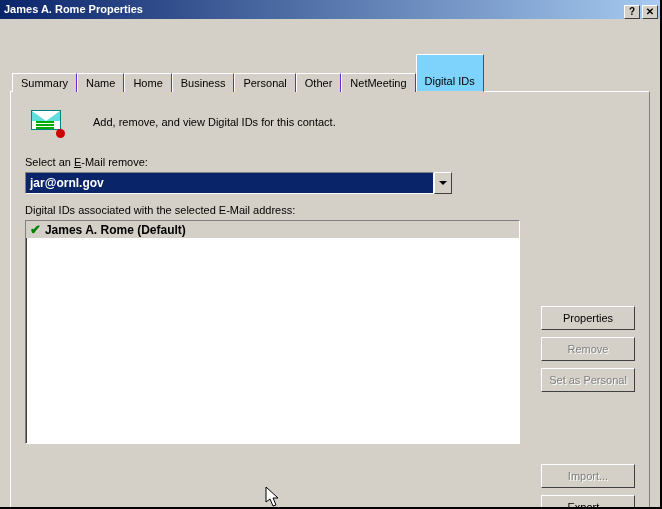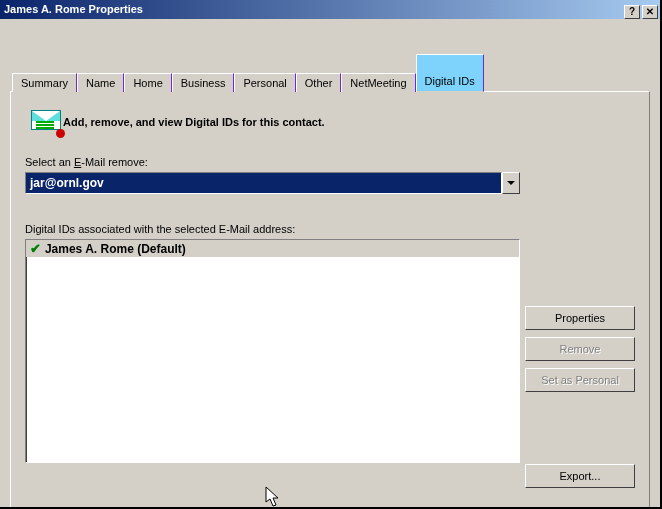--- a/index.html
+++ b/index.html
@@ -81,22 +81,22 @@
     border-right: 1px solid #808080;
     border-bottom: 1px solid #808080;
     background: #d4d0c8;
     padding: 18px 14px 14px 14px;
     position: relative;
     height: 420px;
   }
   .header-row {
     display: flex;
     align-items: center;
+    gap: 30px;
     margin-bottom: 20px;
-    font-weight: bold;
   }
   .cert-icon {
     width: 32px; height: 24px;
     position: relative;
     margin-left: 6px;
   }
   .cert-icon .env {
     width: 30px; height: 20px;
     background: #fff;
     border: 1px solid #008080;
@@ -119,22 +119,22 @@
     position:absolute; right:-2px; bottom:-4px;
     width:9px; height:9px;
     background:#c00;
     border-radius:50%;
   }
   .description { font-size: 11px; }
   .label { font-size: 11px; margin-bottom: 4px; display:block;}
   .label .u { text-decoration: underline; }
   .combo {
     display: flex;
-    width: 495px;
-    margin-bottom: 29px;
+    width: 427px;
+    margin-bottom: 10px;
   }
   .combo-field {
     flex: 1;
     background: #0a246a;
     color: #fff;
     border-top: 1px solid #808080;
     border-left: 1px solid #808080;
     border-right: 1px solid #fff;
     border-bottom: 1px solid #fff;
     padding: 3px 4px;
@@ -186,21 +186,21 @@
   .right-buttons {
     position:absolute;
     right: 14px;
     top: 214px;
     display:flex;
     flex-direction:column;
     gap: 7px;
   }
   .right-buttons .spacer { height: 58px; }
   .btn {
-    width: 110px;
+    width: 94px;
     height: 24px;
     background:#d4d0c8;
     border-top:1px solid #fff;
     border-left:1px solid #fff;
     border-right:1px solid #404040;
     border-bottom:1px solid #404040;
     font-size:11px;
     text-align:center;
     line-height:22px;
     cursor:pointer;
@@ -279,20 +279,21 @@
         <span class="check-green">✔</span>
         <span>James A. Rome  (Default)</span>
       </div>
     </div>
 
     <div class="right-buttons">
       <div class="btn">Properties</div>
       <div class="btn disabled">Remove</div>
       <div class="btn disabled">Set as Personal</div>
       <div class="spacer"></div>
+      <div class="btn disabled">Import...</div>
       <div class="btn">Export...</div>
     </div>
 
     <div class="cursor">
       <svg width="16" height="22" viewBox="0 0 16 22">
         <path d="M1 1 L1 16 L5 13 L8 20 L11 19 L8 12 L13 12 Z" fill="#fff" stroke="#000" stroke-width="1"></path>
       </svg>
     </div>
   </div>
 

